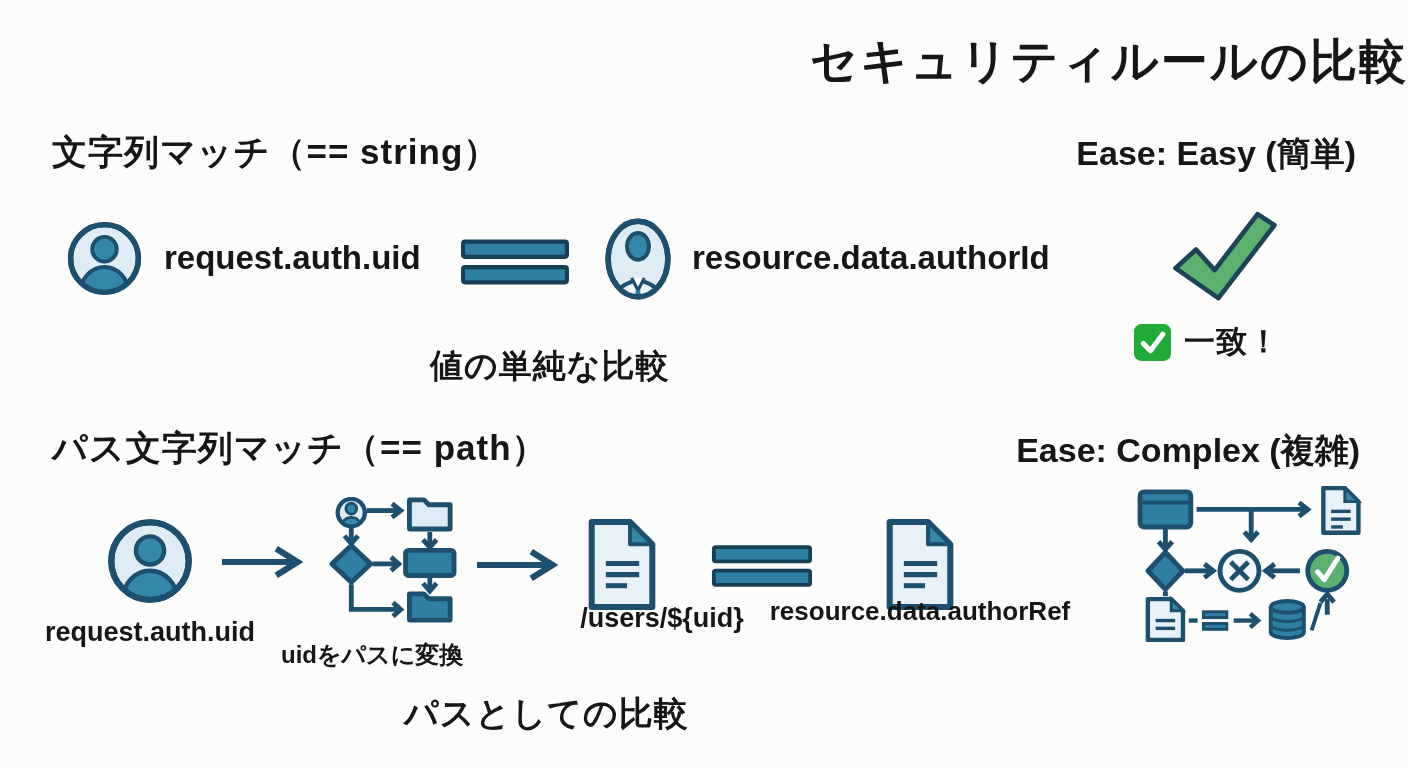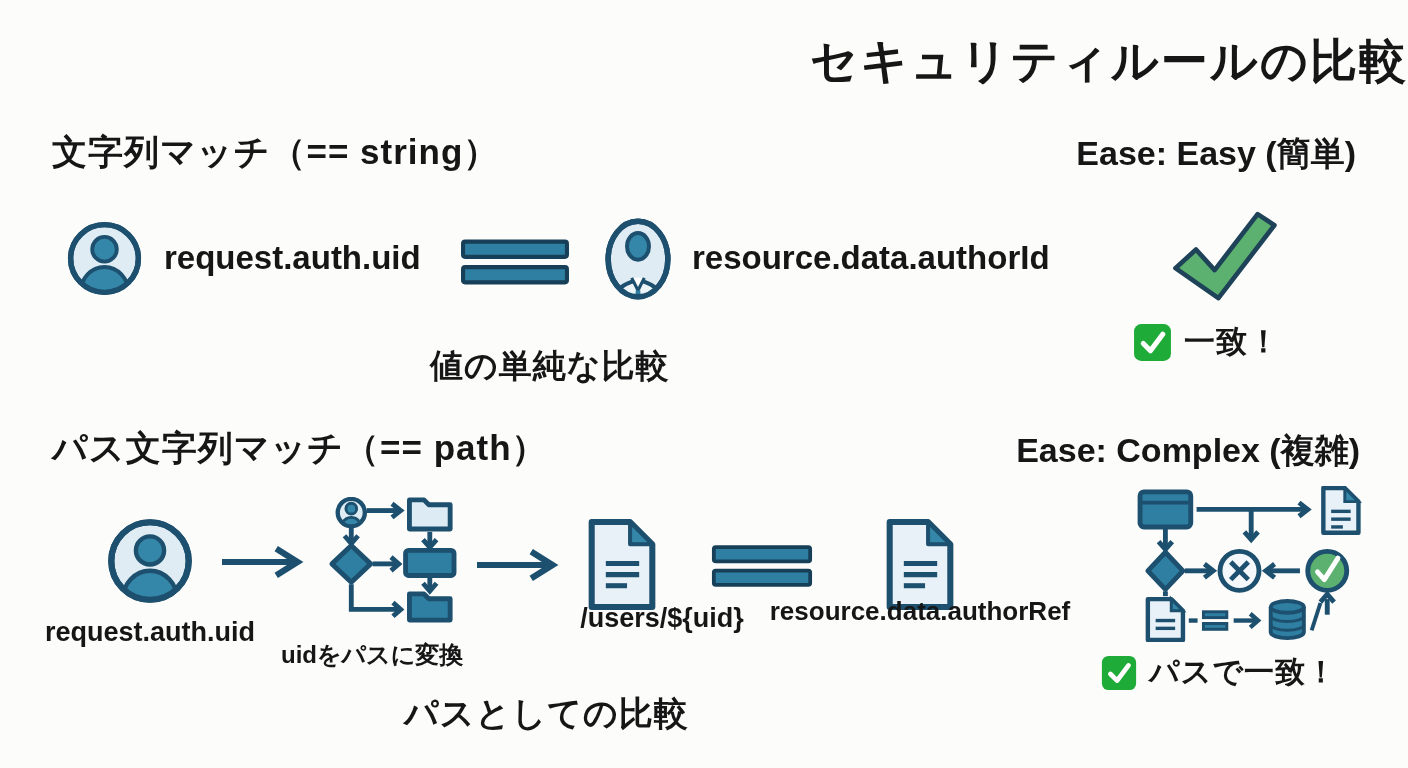--- a/index.html
+++ b/index.html
@@ -246,25 +246,16 @@
       <ellipse cx="159" cy="124" rx="17" ry="6" fill="#2f7fa2" stroke="#1d4f6e" stroke-width="4"></ellipse>
       <path d="M142 133 a17 6 0 0 0 34 0" fill="none" stroke="#1d4f6e" stroke-width="3"></path>
       <path d="M142 142 a17 6 0 0 0 34 0" fill="none" stroke="#1d4f6e" stroke-width="3"></path>
       <line x1="184" y1="148" x2="193" y2="120" stroke="#1d4f6e" stroke-width="4"></line>
 
       <line x1="200" y1="132" x2="200" y2="116" stroke="#1d4f6e" stroke-width="5"></line>
       <polyline points="193,119 200,111 207,119" fill="none" stroke="#1d4f6e" stroke-width="5"></polyline>
     </svg>
   </div>
 
-  <div class="abs result" style="left:1100px;top:652px;">
-    <span>
-      <svg viewBox="0 0 40 40" width="38" height="38">
-        <rect x="2" y="2" width="36" height="36" rx="7" fill="#1fab38"></rect>
-        <path d="M11 21 L18 28 L30 12" fill="none" stroke="#ffffff" stroke-width="5" stroke-linecap="round" stroke-linejoin="round"></path>
-      </svg>
-    </span>
-    <span class="txt" style="font-size:30px;">パスで一致！</span>
-  </div>
 
   <div class="abs caption2" style="left:404px;top:691px;">パスとしての比較</div>
 
 </div>
 
 </body></html>

